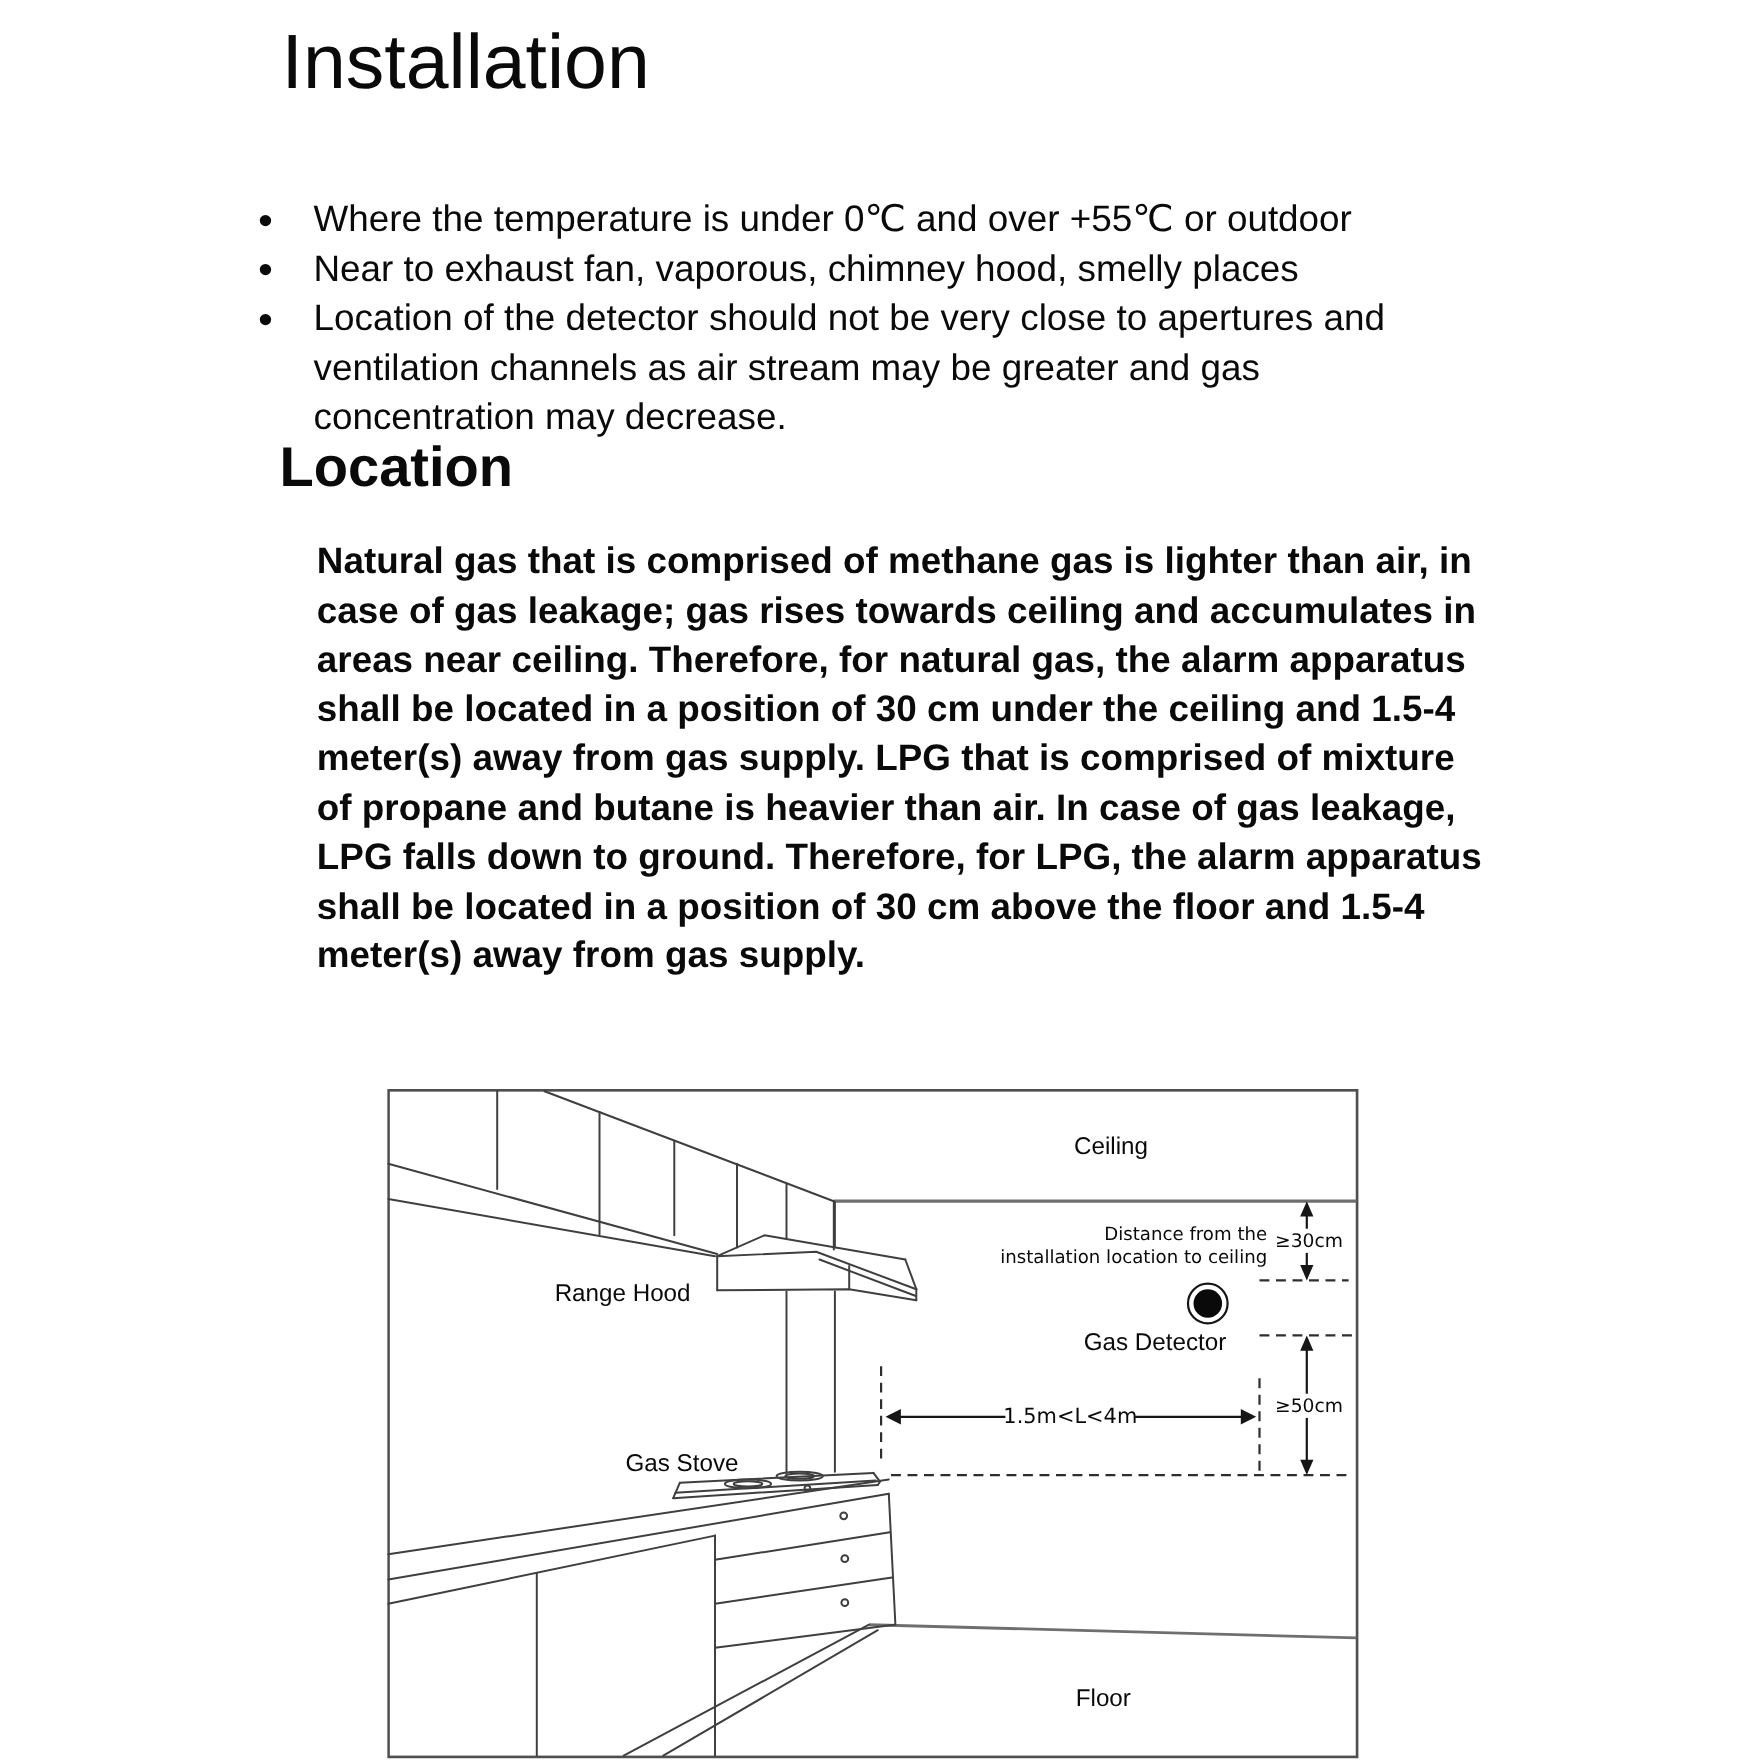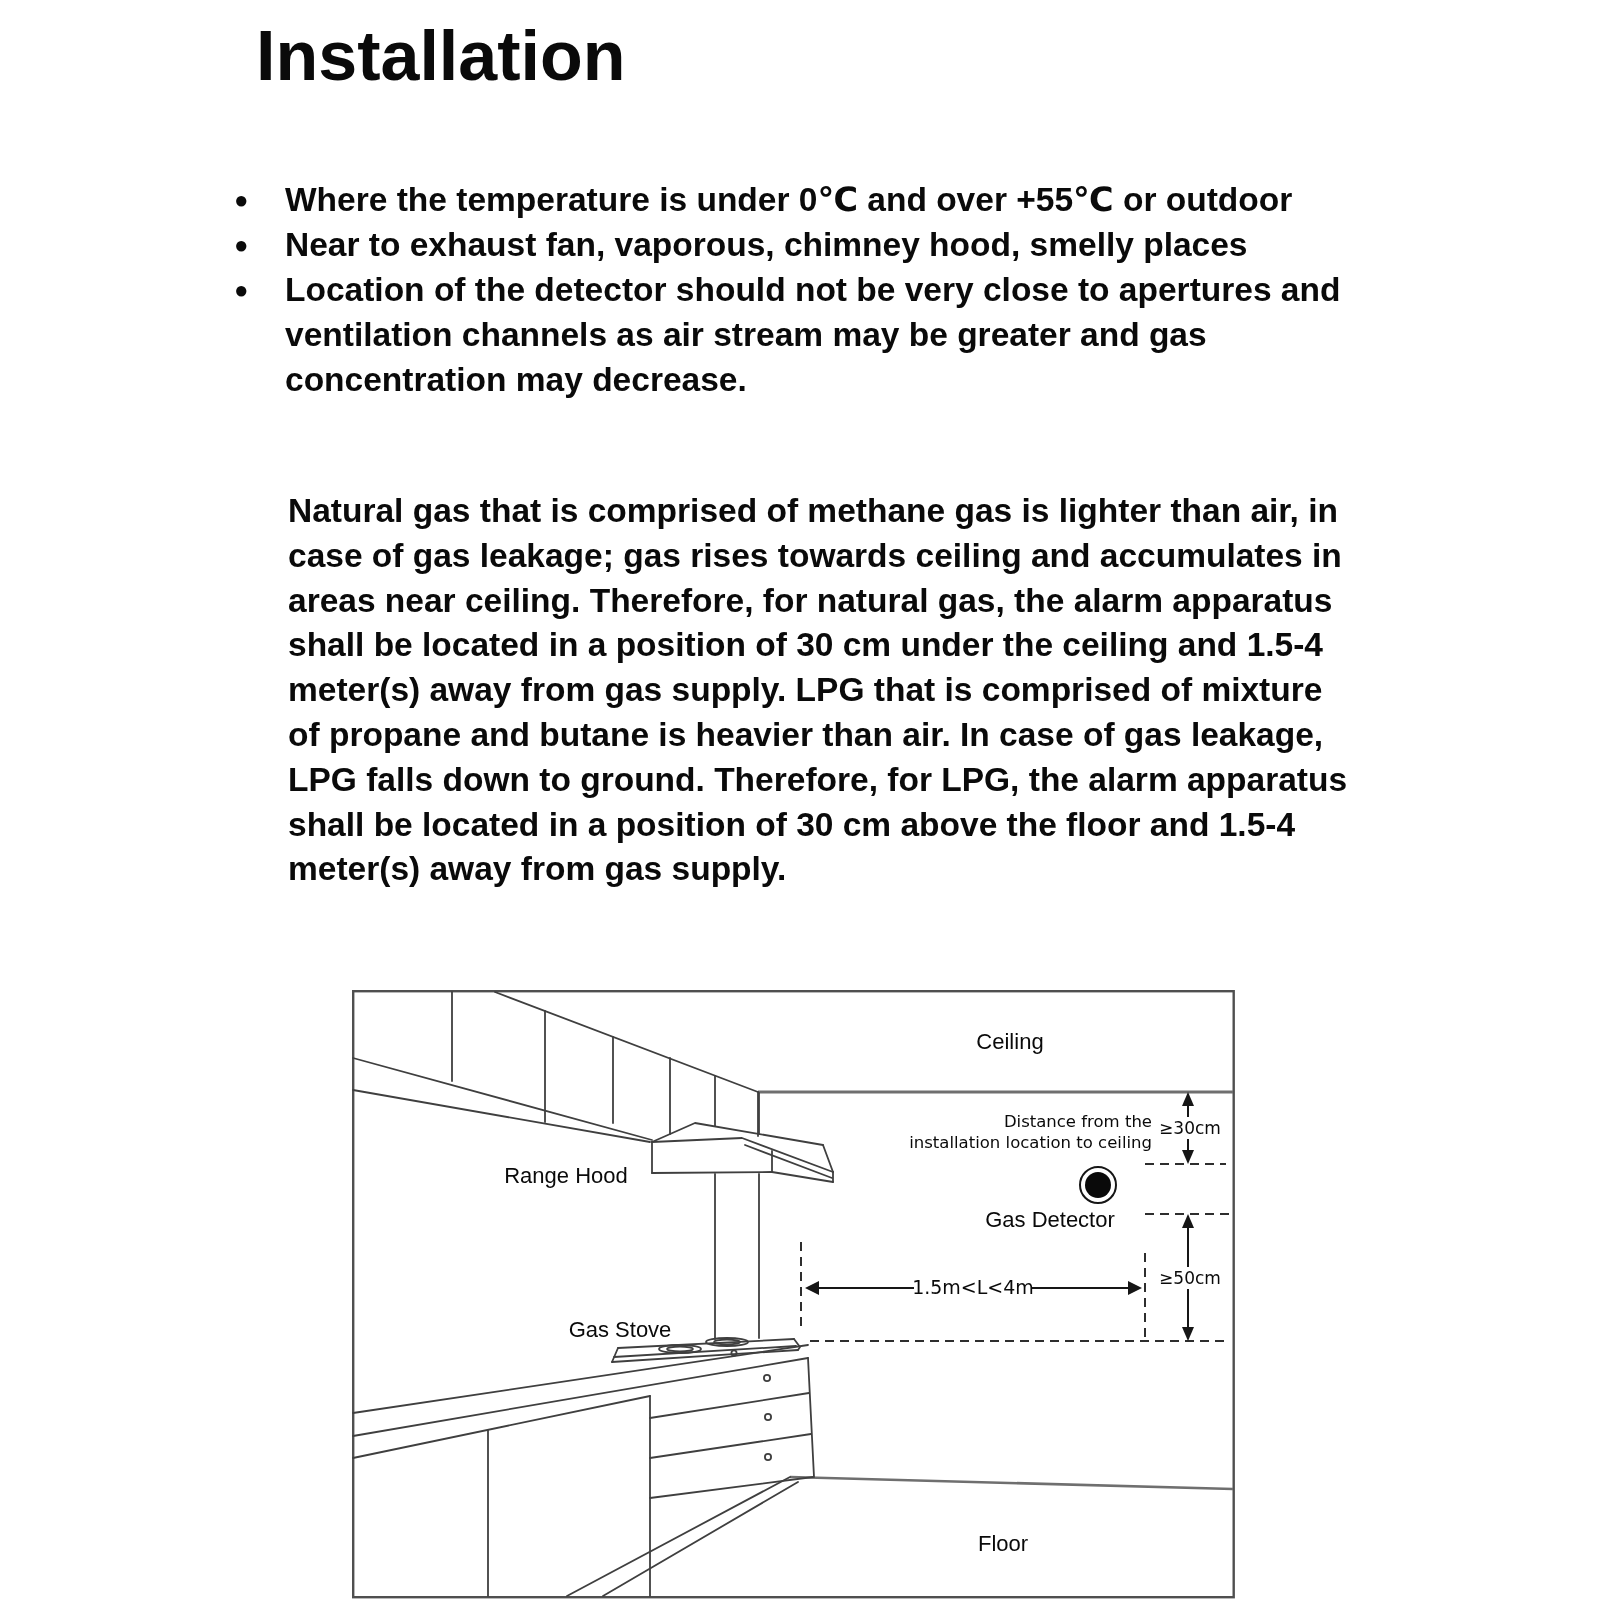--- a/index.html
+++ b/index.html
@@ -5,28 +5,28 @@
 <style>
   :root{
     --ink:#0a0a0a; --line:#3f3f3f; --soft-line:#6f6f6f; --dash:#2e2e2e; --paper:#ffffff;
   }
   html,body{margin:0;padding:0;}
   body{
     width:1600px;height:1600px;background:var(--paper);
     font-family:"Liberation Sans","DejaVu Sans",sans-serif;color:var(--ink);
   }
   .page{position:relative;width:1600px;height:1600px;overflow:hidden;background:var(--paper);}
-  .h1{position:absolute;left:256px;top:18px;margin:0;font-size:70px;font-weight:700;line-height:1.1;}
+  .h1{position:absolute;left:256px;top:18px;margin:0;font-size:70px;font-weight:400;line-height:1.1;}
   .h2{position:absolute;margin:0;font-size:51px;font-weight:700;line-height:1.15;}
   .h2a{left:254px;top:106px;}
   .h2b{left:254px;top:396px;}
   .bullets{position:absolute;left:228px;top:177px;}
   .bullet-row{display:flex;font-size:33.5px;line-height:45px;}
   .dot{flex:0 0 57px;width:57px;font-size:24px;line-height:45px;padding-left:6px;box-sizing:border-box;}
-  .btext{white-space:pre-line;font-weight:bold;}
+  .btext{white-space:pre-line;}
   .para{position:absolute;left:288px;top:489px;font-size:33.5px;line-height:44.8px;white-space:pre-line;width:1130px;font-weight:bold;}
   svg.diagram{position:absolute;left:352px;top:990px;}
   .lw{stroke:var(--line);stroke-width:1.8;fill:none;stroke-linejoin:round;stroke-linecap:round;}
   .soft{fill:none;stroke:var(--soft-line);}
   .dash{stroke:var(--dash);stroke-width:2;fill:none;stroke-dasharray:9 6;}
   .arrow{stroke:#161616;stroke-width:2;fill:none;}
   .head{fill:#161616;stroke:none;}
   .lbg{fill:#ffffff;stroke:none;}
   text{fill:var(--ink);}
   .dlab{font-family:"Liberation Sans",sans-serif;font-size:22px;}
@@ -52,20 +52,21 @@
       <div class="btext">Near to exhaust fan, vaporous, chimney hood, smelly places</div>
     </div>
     <div class="bullet-row">
       <span class="dot">●</span>
       <div class="btext">Location of the detector should not be very close to apertures and
 ventilation channels as air stream may be greater and gas
 concentration may decrease.</div>
     </div>
   </div>
 
+  <h2 class="h2 h2b">Location</h2>
 
   <div class="para">Natural gas that is comprised of methane gas is lighter than air, in
 case of gas leakage; gas rises towards ceiling and accumulates in
 areas near ceiling. Therefore, for natural gas, the alarm apparatus
 shall be located in a position of 30 cm under the ceiling and 1.5-4
 meter(s) away from gas supply. LPG that is comprised of mixture
 of propane and butane is heavier than air. In case of gas leakage,
 LPG falls down to ground. Therefore, for LPG, the alarm apparatus
 shall be located in a position of 30 cm above the floor and 1.5-4
 meter(s) away from gas supply.</div>

